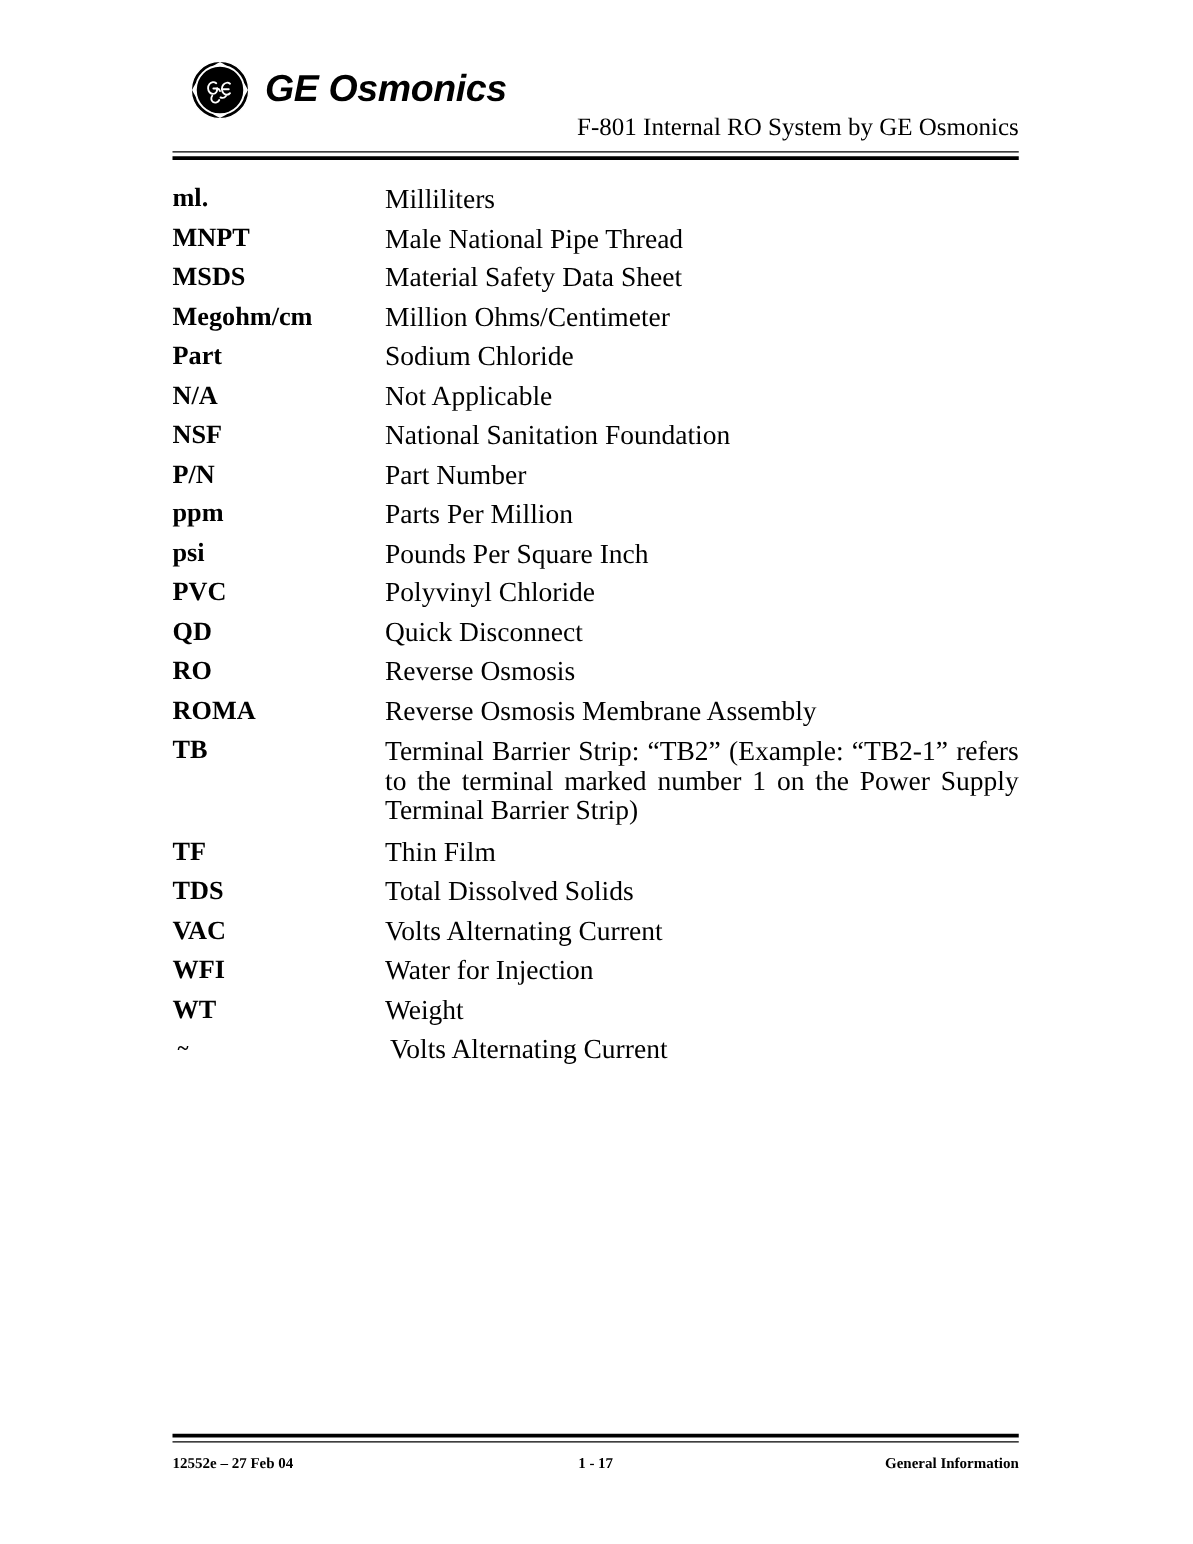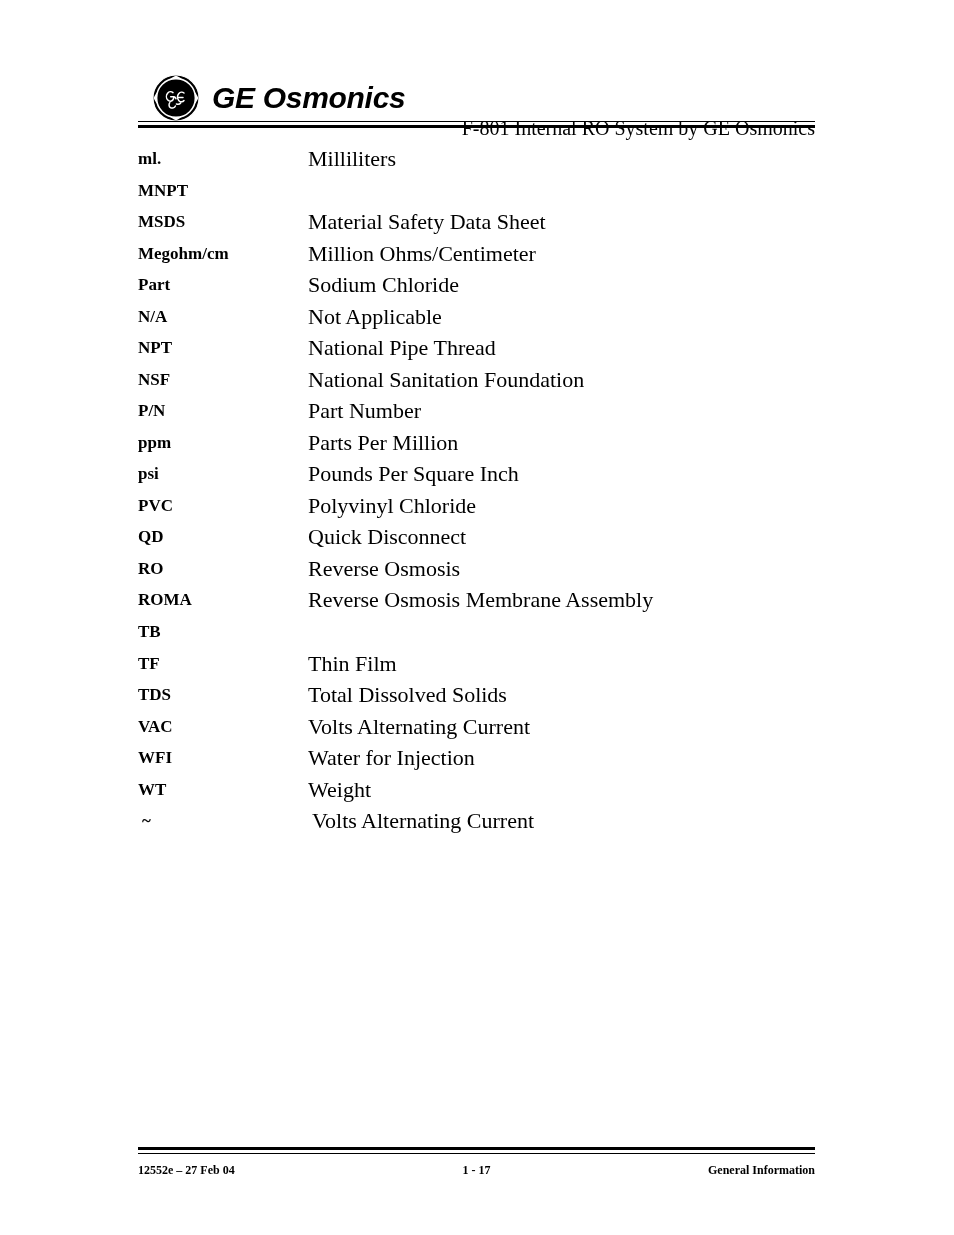--- a/index.html
+++ b/index.html
@@ -21,21 +21,21 @@
     position: absolute;
     left: 0; top: 0;
     width: 954px;
     height: 1235px;
   }
 
   
   .header {
     position: absolute;
     left: 138px;
-    top: 62px;
+    top: 36px;
     width: 677px;
     height: 78px;
   }
   .logo-block {
     position: absolute;
     left: 14px;
     top: 12px;
     display: flex;
     align-items: center;
     gap: 12px;
@@ -93,21 +93,21 @@
   }
   .g-row {
     display: flex;
     align-items: flex-start;
     margin-bottom: 10.5px;
   }
   .g-term {
     flex: 0 0 170px;
     width: 170px;
     font-weight: bold;
-    font-size: 17px;
+    font-size: 21px;
     line-height: 21px;
     white-space: nowrap;
   }
   .g-term.symbol {
     padding-left: 4px;
     font-size: 17px;
   }
   .g-def {
     flex: 1 1 auto;
     font-size: 22px;
@@ -195,42 +195,39 @@
   <div class="rule-thin header-rule-thin"></div>
   <div class="rule-thick header-rule-thick"></div>
 
   <div class="glossary" id="glossary-list">
       <div class="g-row">
         <div class="g-term">ml.</div>
         <div class="g-def">Milliliters</div>
       </div>
       <div class="g-row">
         <div class="g-term">MNPT</div>
+        <div class="g-def">Male National Pipe Thread</div>
       </div>
       <div class="g-row">
         <div class="g-term">MSDS</div>
         <div class="g-def">Material Safety Data Sheet</div>
       </div>
       <div class="g-row">
         <div class="g-term">Megohm/cm</div>
         <div class="g-def">Million Ohms/Centimeter</div>
       </div>
       <div class="g-row">
         <div class="g-term">Part</div>
         <div class="g-def">Sodium Chloride</div>
       </div>
       <div class="g-row">
         <div class="g-term">N/A</div>
         <div class="g-def">Not Applicable</div>
       </div>
       <div class="g-row">
-        <div class="g-term">NPT</div>
-        <div class="g-def">National Pipe Thread</div>
-      </div>
-      <div class="g-row">
         <div class="g-term">NSF</div>
         <div class="g-def">National Sanitation Foundation</div>
       </div>
       <div class="g-row">
         <div class="g-term">P/N</div>
         <div class="g-def">Part Number</div>
       </div>
       <div class="g-row">
         <div class="g-term">ppm</div>
         <div class="g-def">Parts Per Million</div>
@@ -250,20 +247,21 @@
       <div class="g-row">
         <div class="g-term">RO</div>
         <div class="g-def">Reverse Osmosis</div>
       </div>
       <div class="g-row">
         <div class="g-term">ROMA</div>
         <div class="g-def">Reverse Osmosis Membrane Assembly</div>
       </div>
       <div class="g-row tall">
         <div class="g-term">TB</div>
+        <div class="g-def justified">Terminal Barrier Strip: “TB2” (Example:  “TB2-1”  refers to the terminal marked number 1 on the Power Supply Terminal Barrier Strip)</div>
       </div>
       <div class="g-row">
         <div class="g-term">TF</div>
         <div class="g-def">Thin Film</div>
       </div>
       <div class="g-row">
         <div class="g-term">TDS</div>
         <div class="g-def">Total Dissolved Solids</div>
       </div>
       <div class="g-row">

